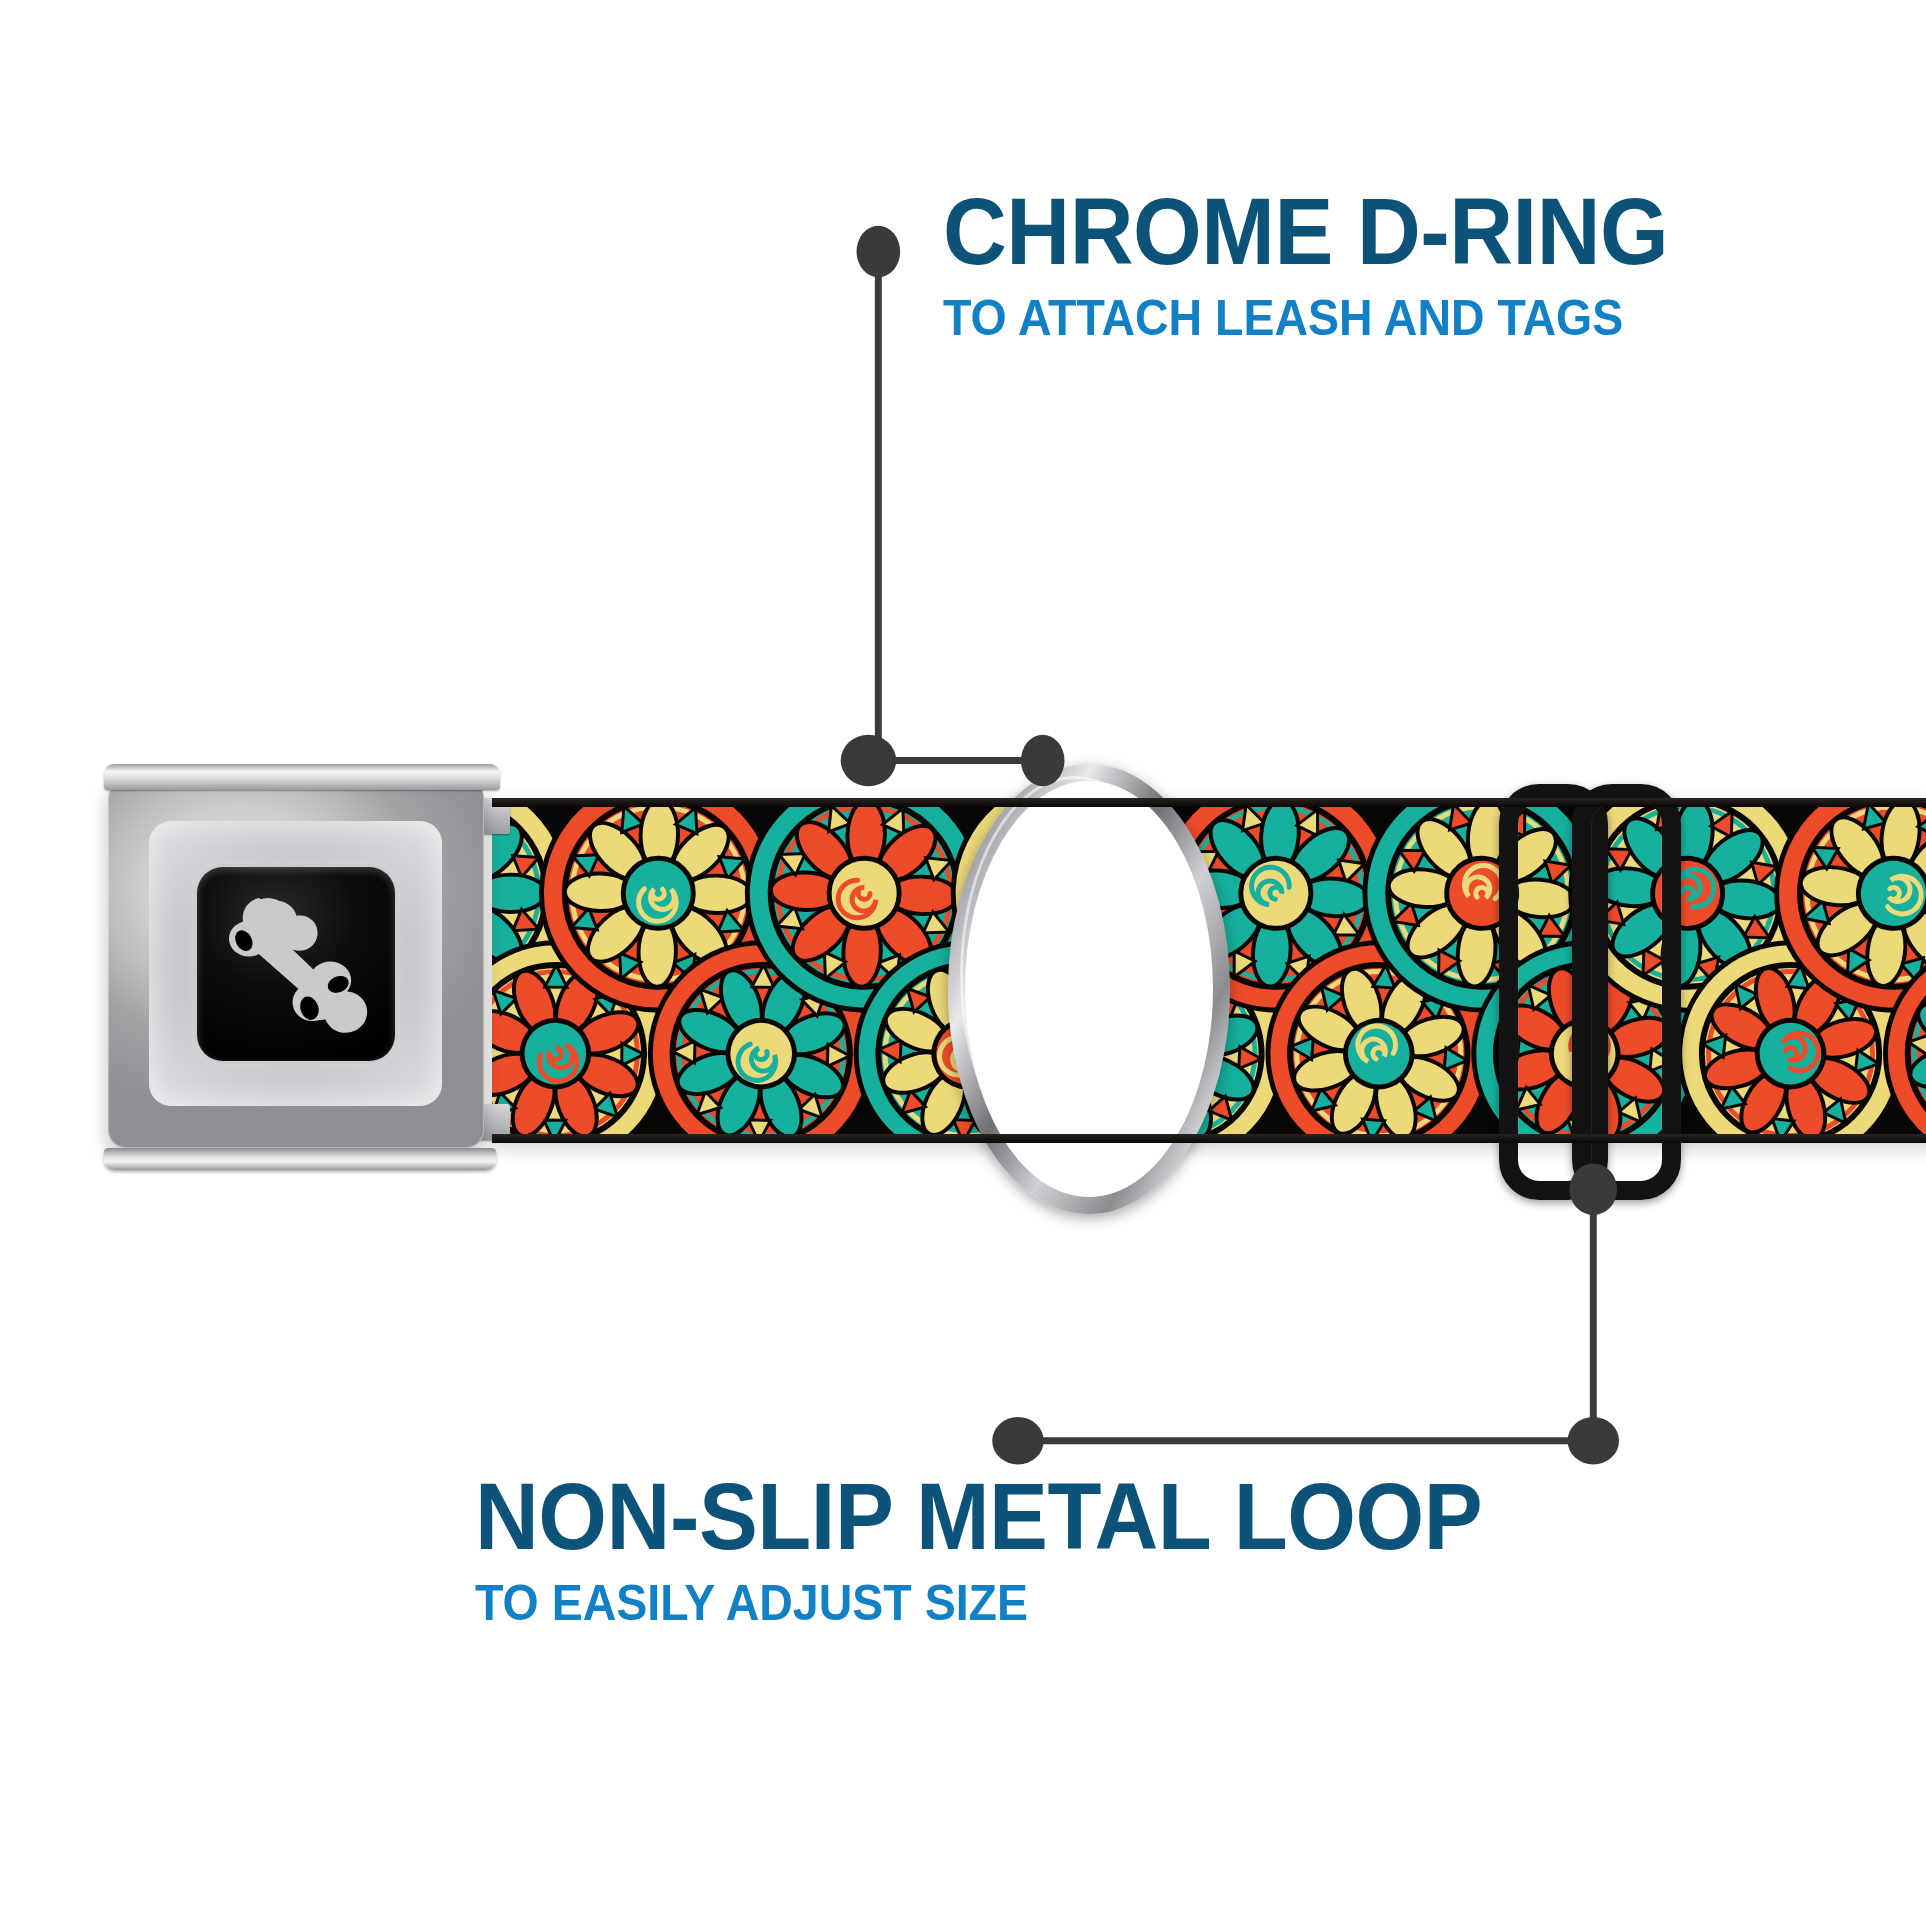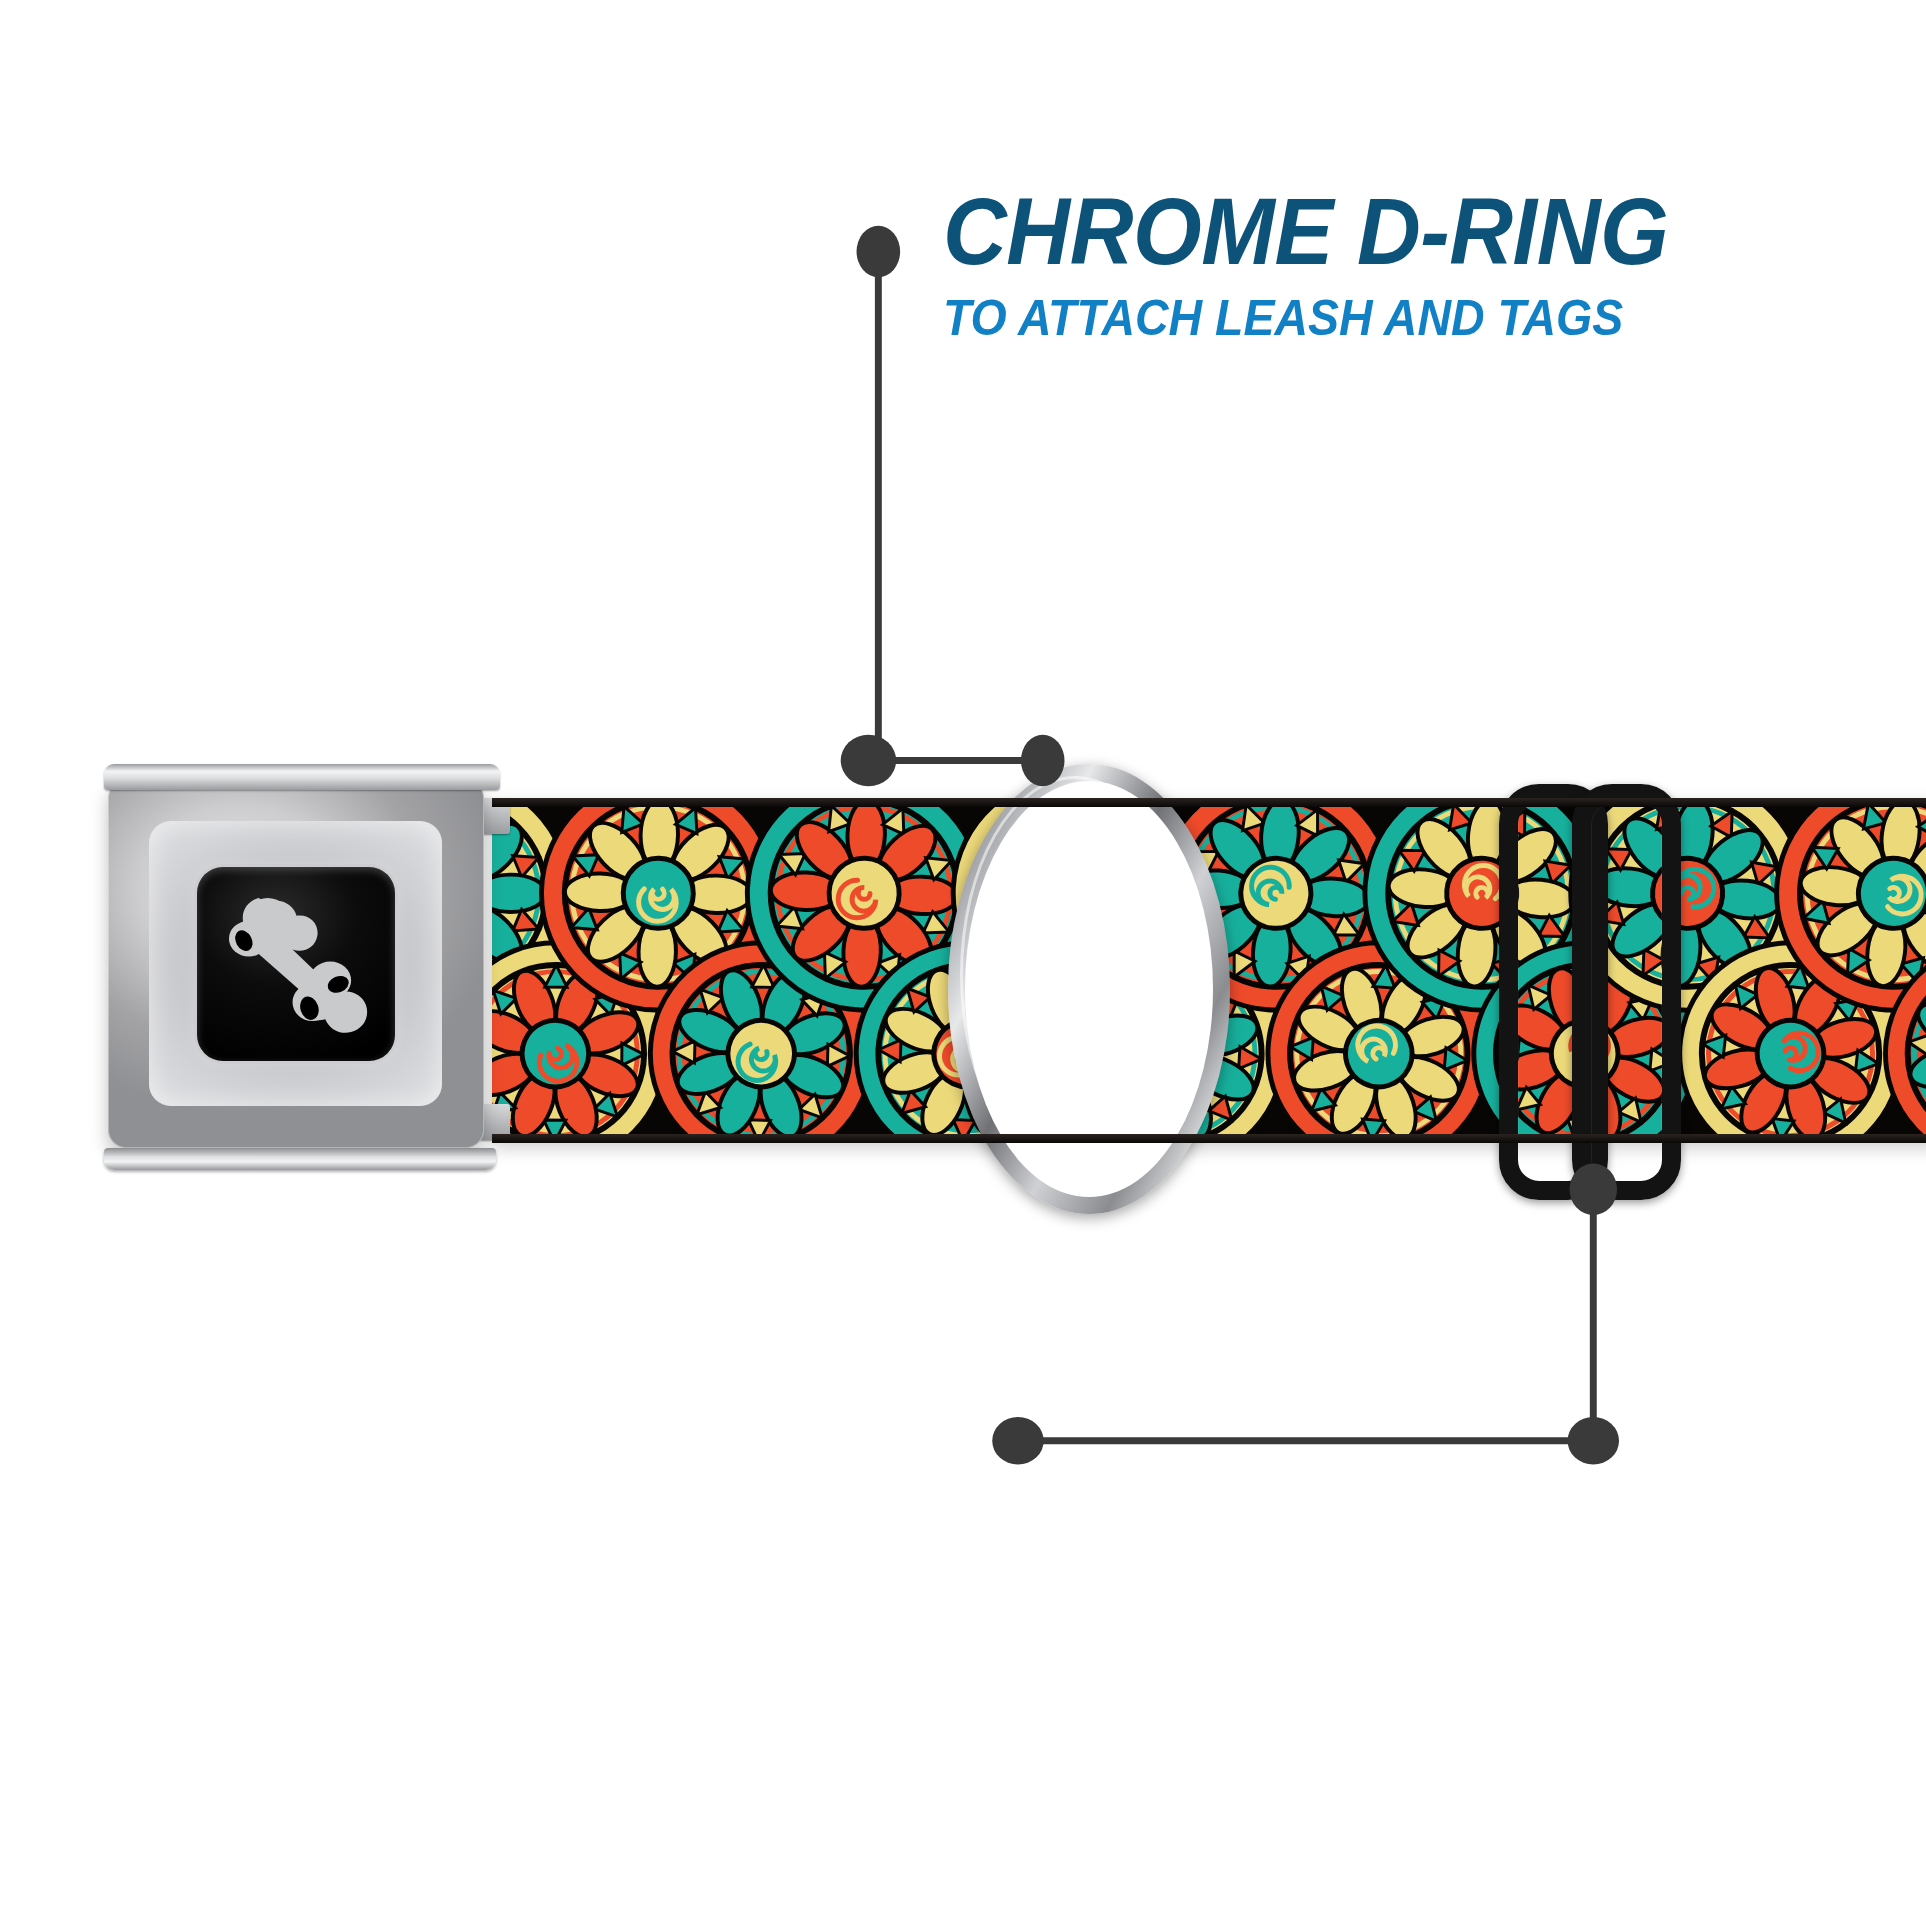--- a/index.html
+++ b/index.html
@@ -3,21 +3,21 @@
 <meta charset="utf-8">
 <style>
   html,body{margin:0;padding:0;}
   body{
     width:1927px;height:1927px;
     background:#ffffff;
     font-family:"Liberation Sans", sans-serif;
     overflow:hidden;
     position:relative;
   }
-  #stage{position:absolute;left:0;top:0;width:1848px;height:1927px;font-style:italic;}
+  #stage{position:absolute;left:0;top:0;width:1848px;height:1927px;}
 
   
   .callout{position:absolute;white-space:nowrap;}
   .callout .headline{
     font-weight:bold;
     letter-spacing:-0.5px;
     line-height:1;
     font-stretch:condensed;
     transform:scaleX(0.93);
     transform-origin:left center;
@@ -1220,15 +1220,19 @@
       <ellipse cx="1609" cy="1455" rx="26" ry="24" fill="#3a3a3a"></ellipse>
       <ellipse cx="1609" cy="1201" rx="24" ry="26" fill="#3a3a3a"></ellipse>
     </g>
   </svg>
 
   <div class="callout" id="callout-dring">
     <div class="headline">CHROME D-RING</div>
     <div class="subline">TO ATTACH LEASH AND TAGS</div>
   </div>
 
+  <div class="callout" id="callout-loop">
+    <div class="headline">NON-SLIP METAL LOOP</div>
+    <div class="subline">TO EASILY ADJUST SIZE</div>
+  </div>
 
 </div>
 
 
 </body></html>

